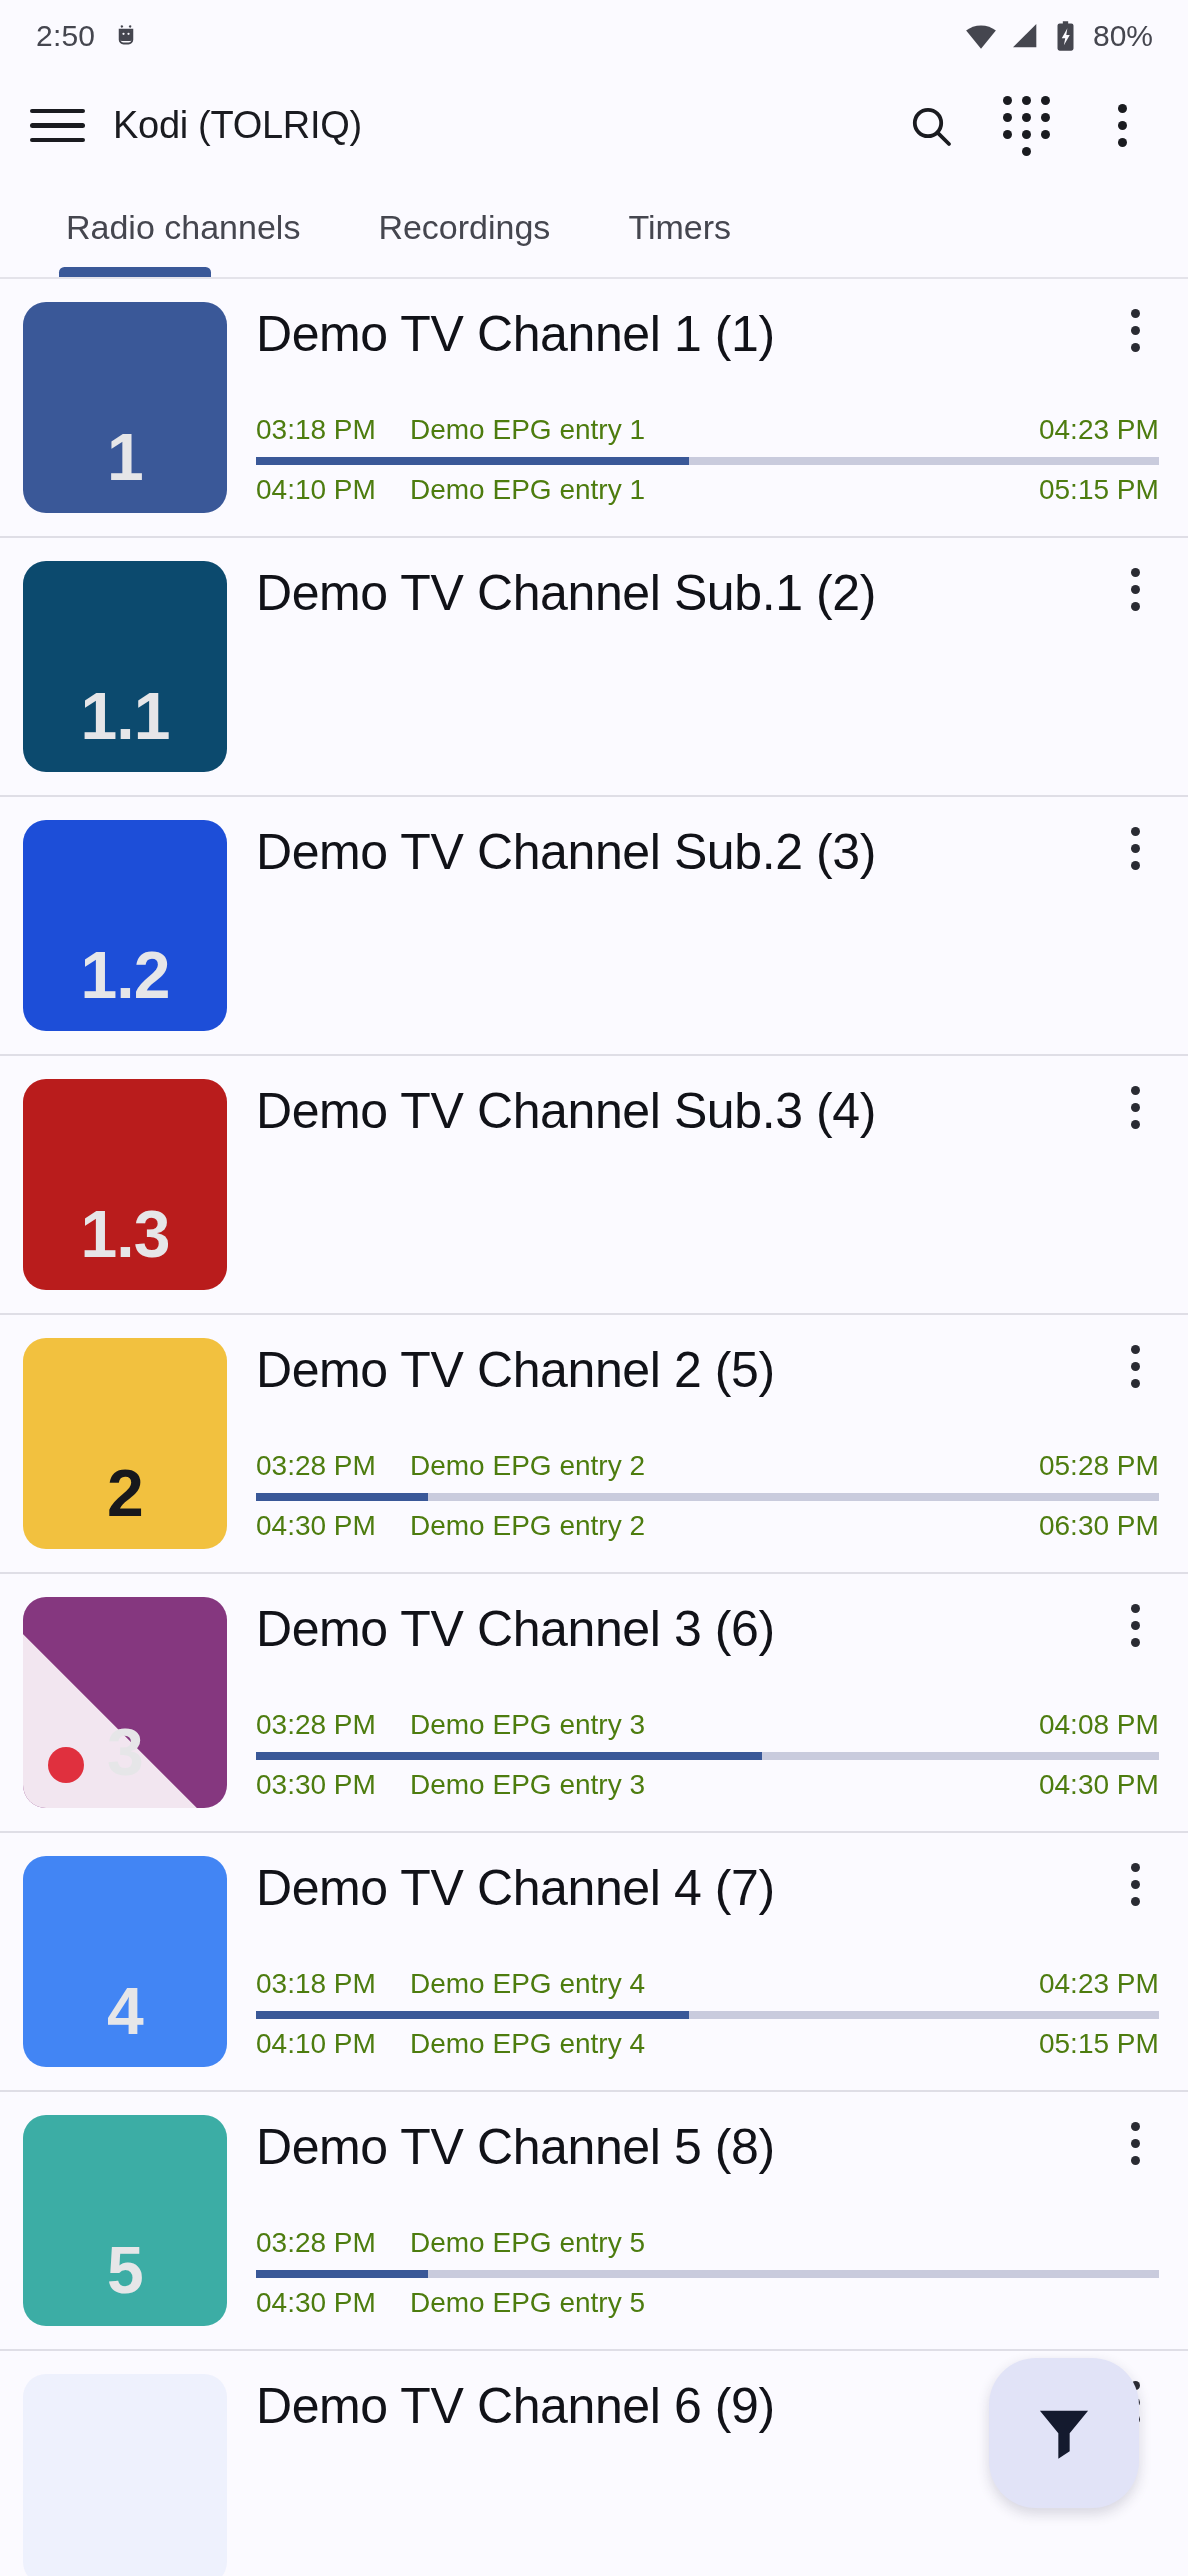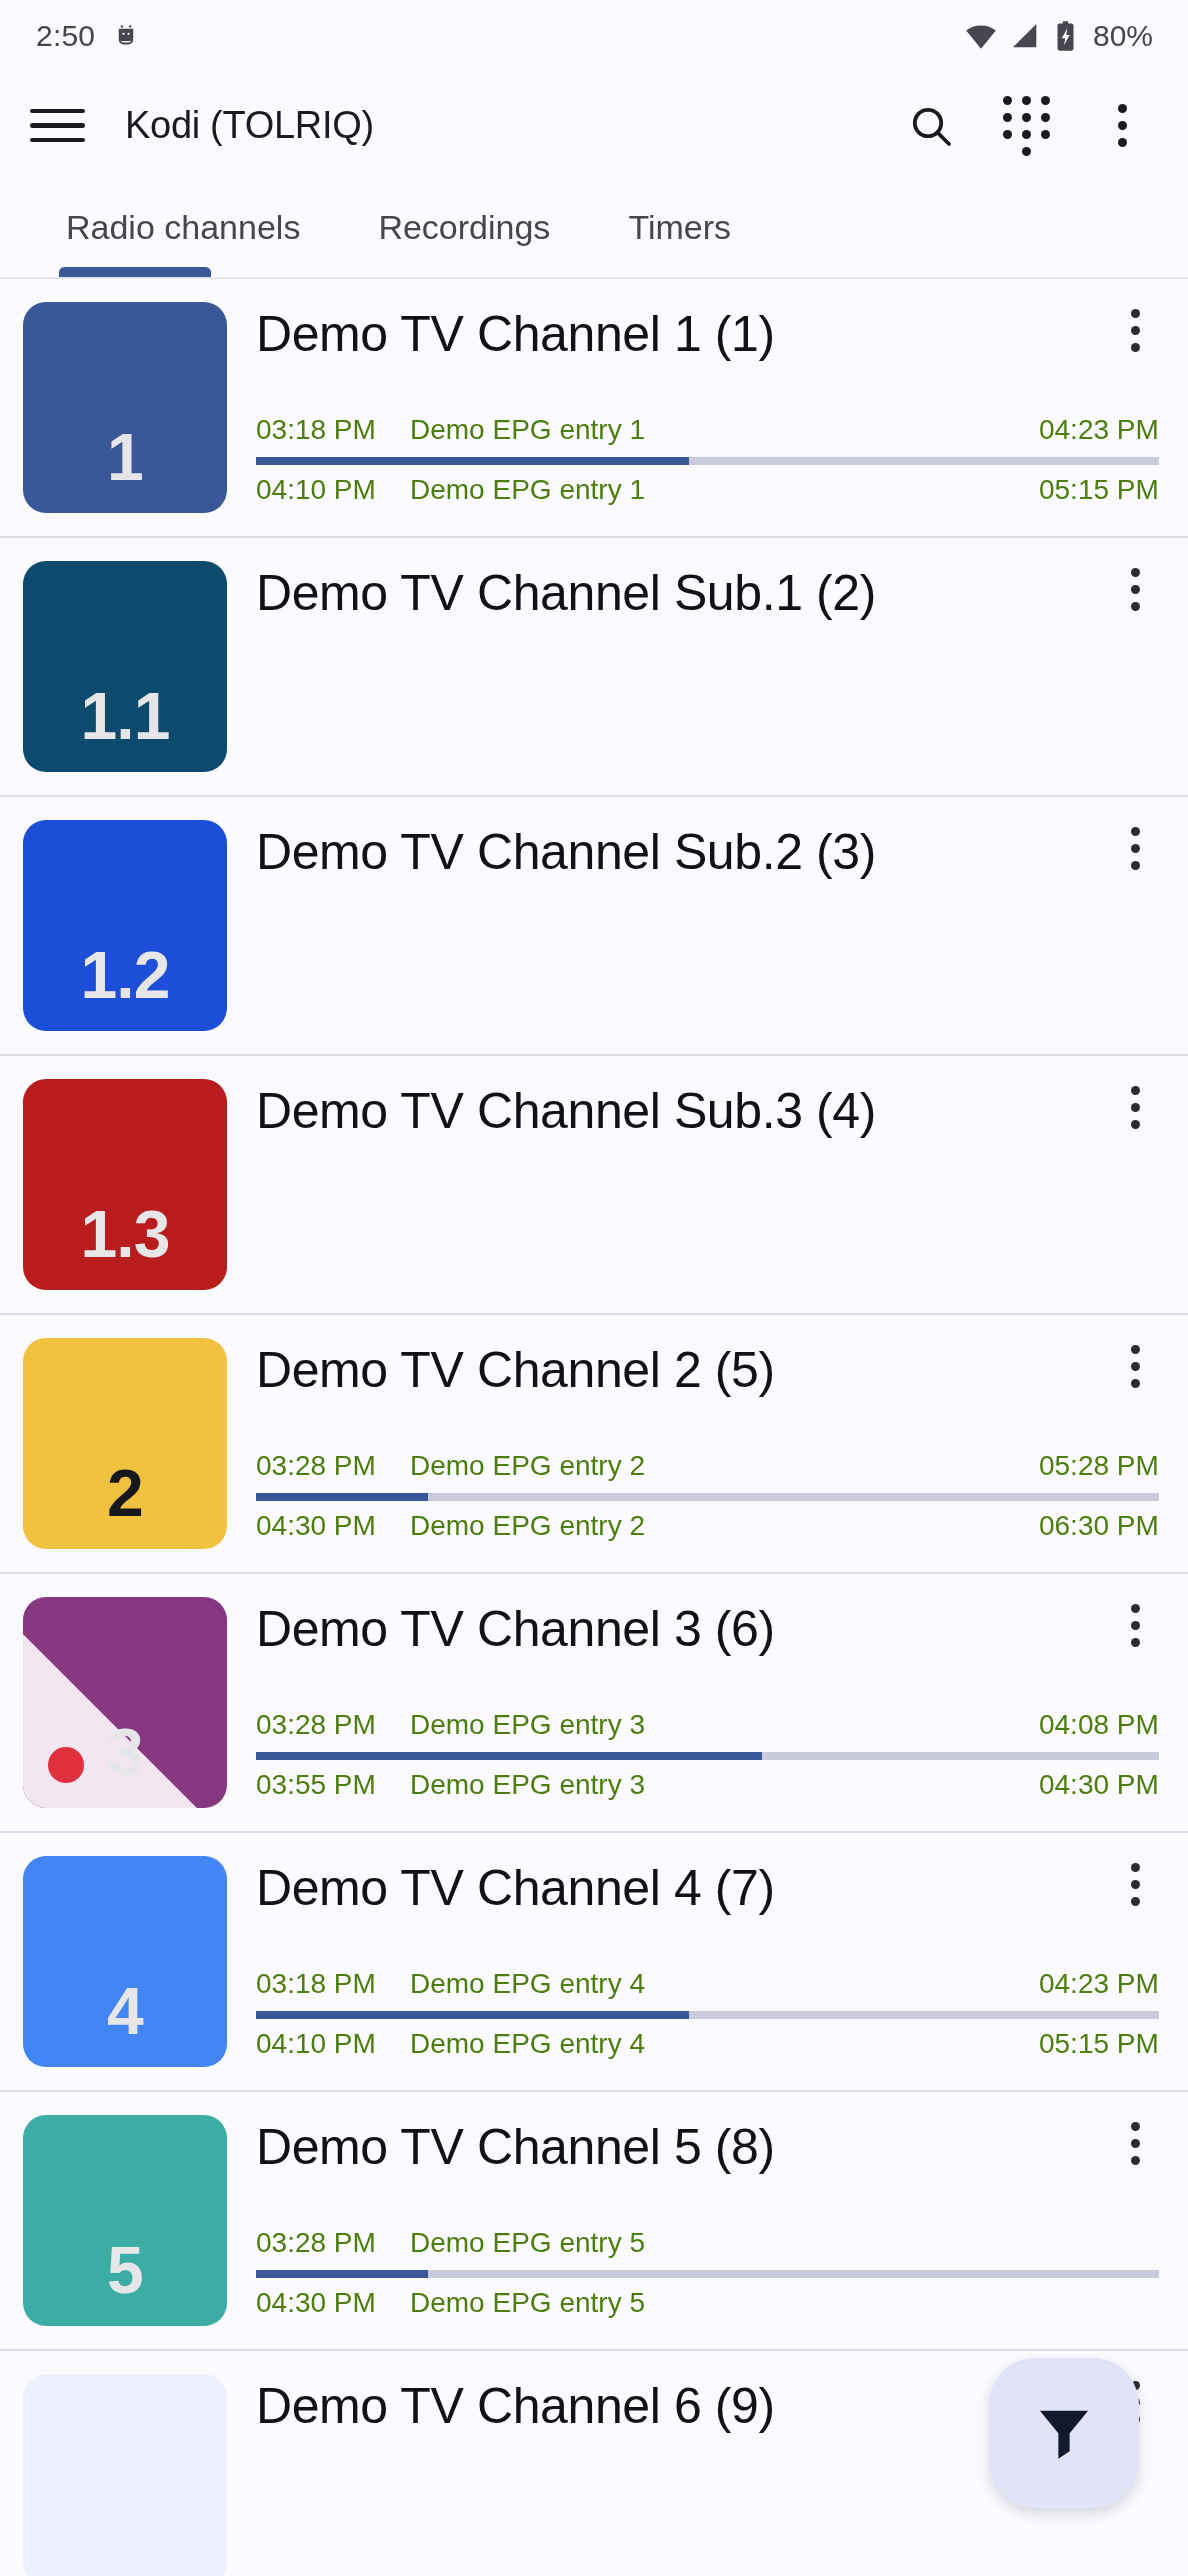--- a/index.html
+++ b/index.html
@@ -24,21 +24,21 @@
 
   
   .appbar{
     height:107px; display:flex; align-items:center;
     padding:0 30px; gap:0;
   }
   .hamburger{width:55px; height:55px; display:flex; flex-direction:column;
     justify-content:center; gap:9.8px; cursor:pointer;}
   .hamburger span{display:block; height:4.5px; background:#1a1b20; border-radius:2.7px;}
   .app-title{
-    margin-left:40px; font-size:38px; color:#1a1b20; letter-spacing:-0.3px;
+    margin-left:28px; font-size:38px; color:#1a1b20; letter-spacing:-0.3px;
     white-space:nowrap;
   }
   .appbar-actions{margin-left:auto; display:flex; align-items:center; gap:41px; padding-right:9px;}
   .act{width:55px; height:55px; display:flex; align-items:center; justify-content:center; cursor:pointer;}
 
   .dotgrid{display:grid; grid-template-columns:repeat(3,9px); gap:8px 9.8px;}
   .dotgrid i{width:9px; height:9px; border-radius:50%; background:#1a1b20; display:block;}
   .kebab{display:flex; flex-direction:column; gap:8px; align-items:center;}
   .kebab i{width:9px; height:9px; border-radius:50%; background:#1a1b20; display:block;}
 
@@ -313,21 +313,21 @@
           <div class="epg-wrap">
             <div class="epg">
               <span class="start">03:28 PM</span>
               <span class="name">Demo EPG entry 3</span>
               <span class="end">04:08 PM</span>
             </div>
             <div class="bar">
               <span style="width: 56%;"></span>
             </div>
             <div class="epg">
-              <span class="start">03:55 PM</span>
+              <span class="start">03:30 PM</span>
               <span class="name">Demo EPG entry 3</span>
               <span class="end">04:30 PM</span>
             </div>
           </div>
         </div>
         <div class="row-kebab">
           <i></i>
           <i></i>
           <i></i>
         </div>

